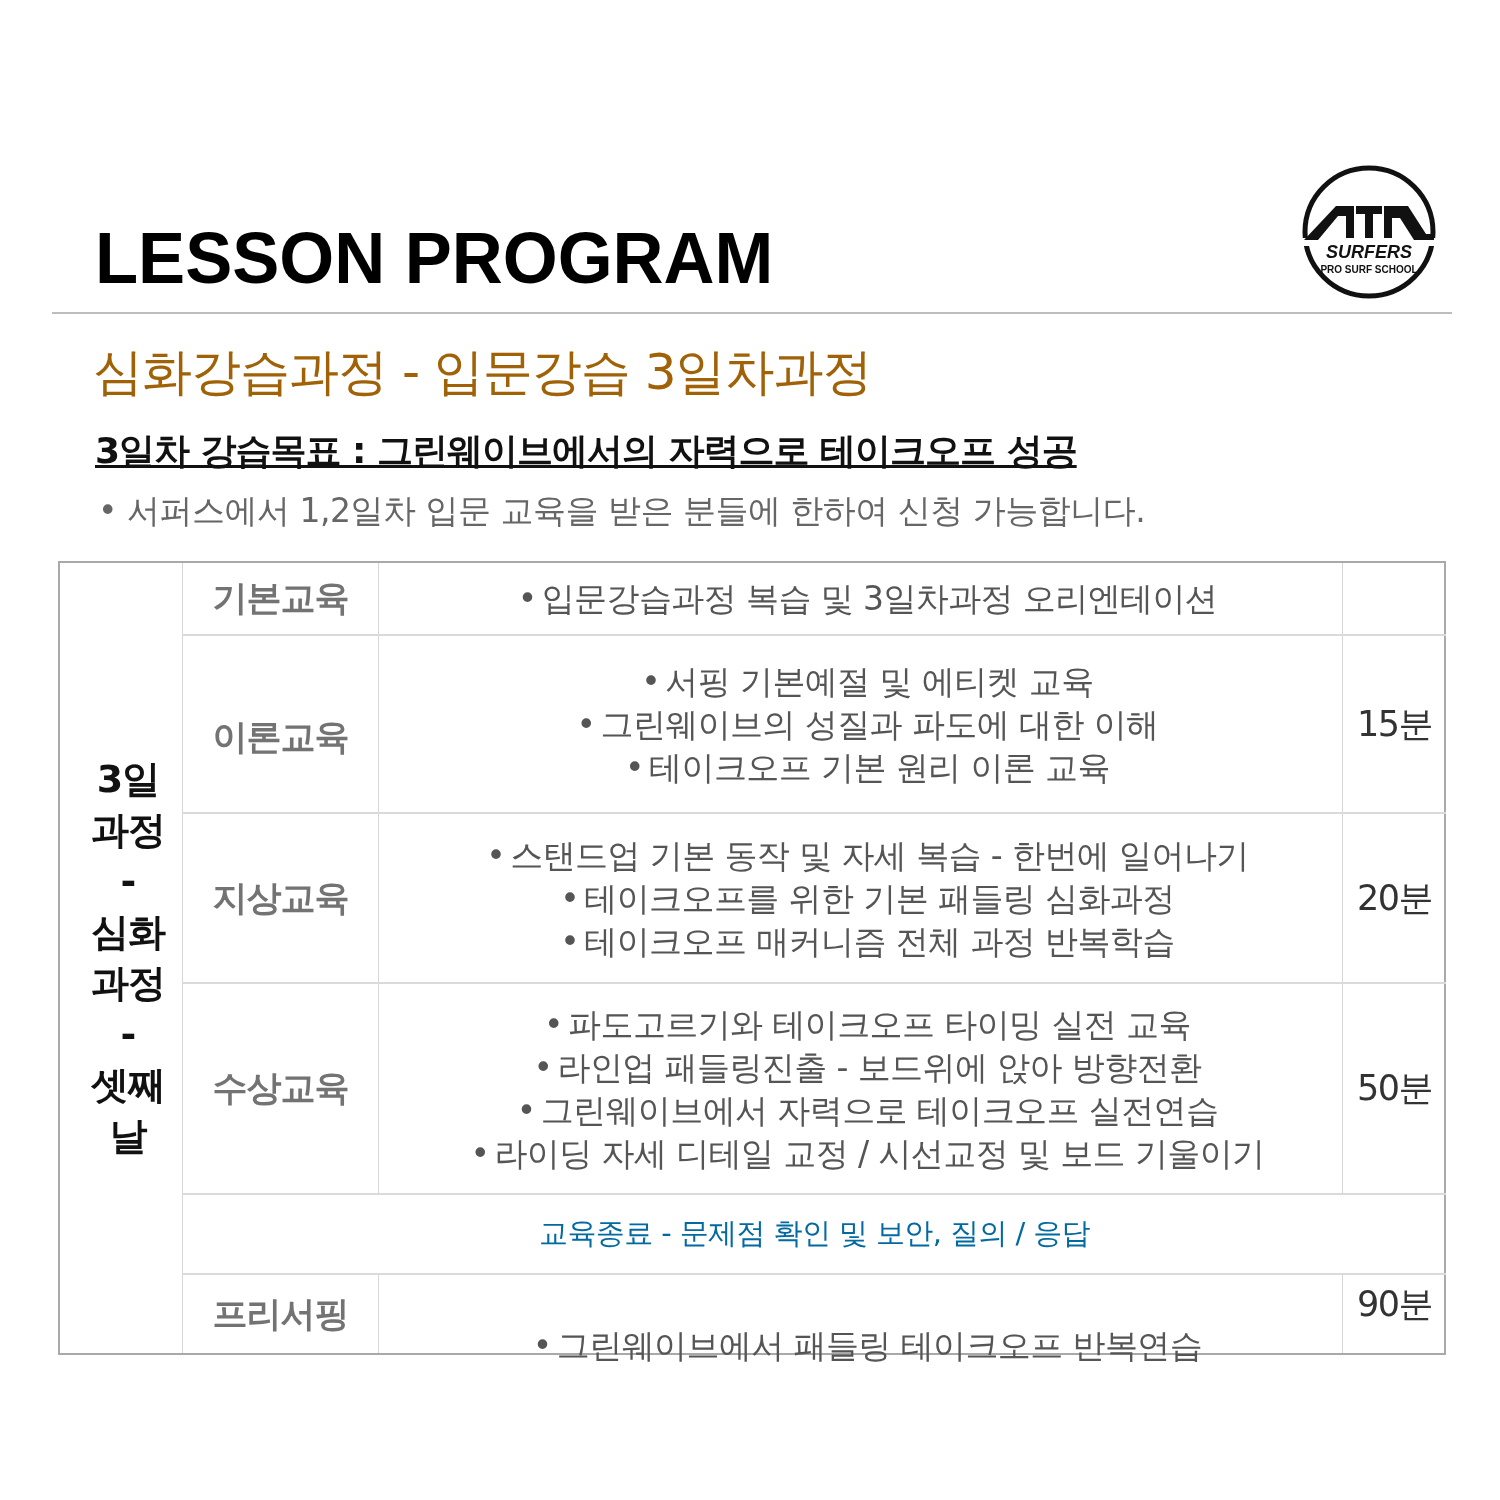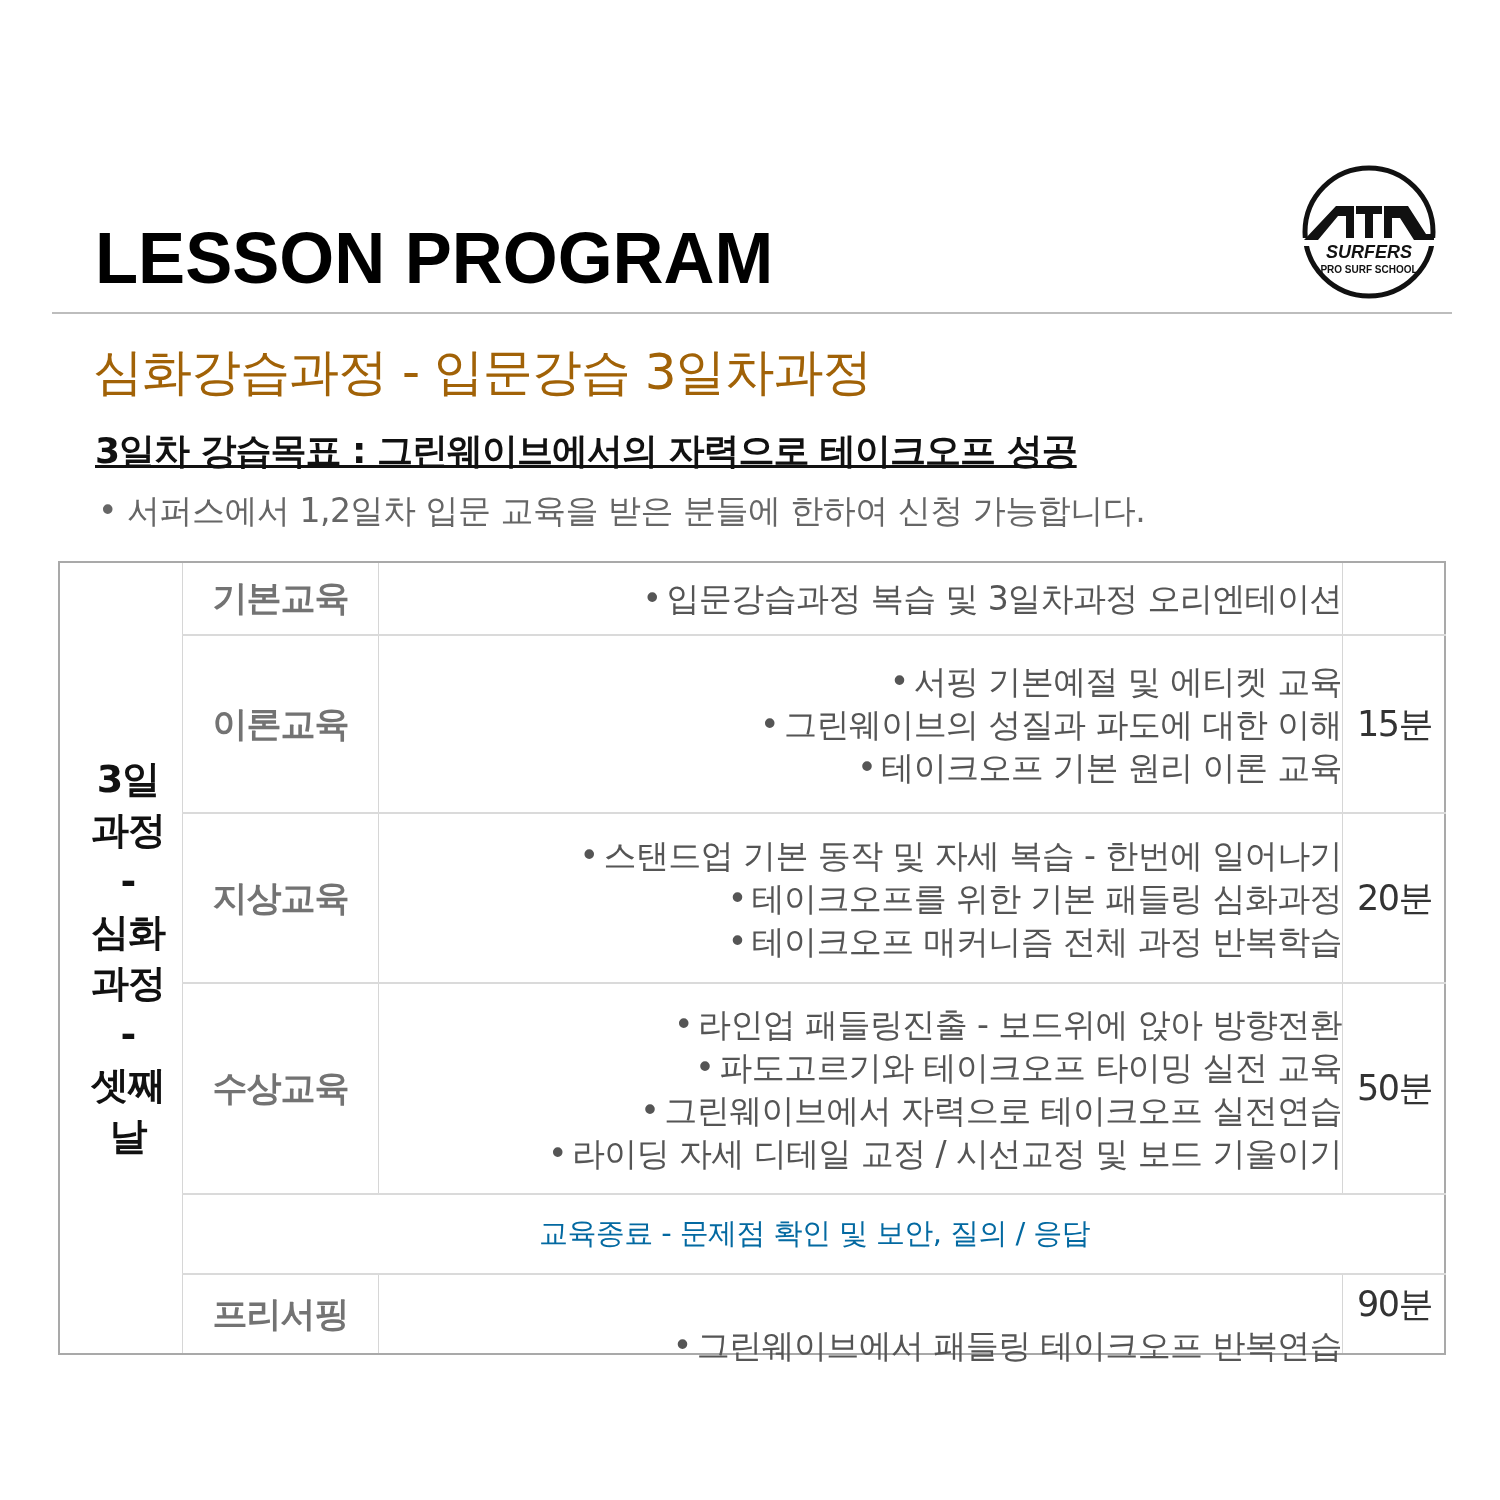--- a/index.html
+++ b/index.html
@@ -25,21 +25,21 @@
            border: 2px solid #a9a9a9; box-sizing: border-box; }
   .cell { position: absolute; box-sizing: border-box; display: flex; align-items: center; }
   .vline { position: absolute; width: 1px; background: #d6d6d6; }
   .hline { position: absolute; height: 2px; background: #dadada; }
 
   .day-cell { left: 0; top: 0; width: 122px; height: 790px; justify-content: center; text-align: center;
               flex-direction: column; padding-left: 14px; }
   .day-line { font-size: 38px; font-weight: 700; color: #111; line-height: 51px; letter-spacing: -1px; }
 
   .cat { justify-content: center; font-size: 35px; font-weight: 700; color: #737373; letter-spacing: -1px; }
-  .desc { flex-direction: column; align-items: flex-end; justify-content: center; padding-left: 14px; }
+  .desc { flex-direction: column; align-items: center; justify-content: center; padding-left: 14px; }
   .desc-line { font-size: 33px; color: #555; line-height: 43px; letter-spacing: -0.6px; white-space: nowrap; }
   .bullet { display: inline-block; width: 24px; color: #555; }
   .time { justify-content: center; font-size: 35px; color: #333; letter-spacing: -1.5px; }
   .closing { justify-content: center; font-size: 29px; color: #0369a1; letter-spacing: -0.6px; }
 </style>
 </head>
 <body>
 
 <div class="title">LESSON PROGRAM</div>
 
@@ -85,40 +85,40 @@
     <div class="day-line">셋째</div>
     <div class="day-line">날</div>
   </div>
 
   <div class="cell cat" style="left:123px; top:0; width:195px; height:71px;">기본교육</div>
   <div class="cell desc" style="left:319px; top:0; width:963px; height:71px;">
     <div class="desc-line"><span class="bullet">•</span><span>입문강습과정 복습 및 3일차과정 오리엔테이션</span></div>
   </div>
   <div class="cell time" style="left:1283px; top:0; width:103px; height:71px;"></div>
 
-  <div class="cell cat" style="left:123px; top:73px; width:195px; height:176px;">이론교육</div>
+  <div class="cell cat" style="left:123px; top:86px; width:195px; height:176px;">이론교육</div>
   <div class="cell desc" style="left:319px; top:73px; width:963px; height:176px;">
     <div class="desc-line"><span class="bullet">•</span><span>서핑 기본예절 및 에티켓 교육</span></div>
     <div class="desc-line"><span class="bullet">•</span><span>그린웨이브의 성질과 파도에 대한 이해</span></div>
     <div class="desc-line"><span class="bullet">•</span><span>테이크오프 기본 원리 이론 교육</span></div>
   </div>
   <div class="cell time" style="left:1283px; top:73px; width:103px; height:176px;">15분</div>
 
   <div class="cell cat" style="left:123px; top:251px; width:195px; height:168px;">지상교육</div>
   <div class="cell desc" style="left:319px; top:251px; width:963px; height:168px;">
     <div class="desc-line"><span class="bullet">•</span><span>스탠드업 기본 동작 및 자세 복습 - 한번에 일어나기</span></div>
     <div class="desc-line"><span class="bullet">•</span><span>테이크오프를 위한 기본 패들링 심화과정</span></div>
     <div class="desc-line"><span class="bullet">•</span><span>테이크오프 매커니즘 전체 과정 반복학습</span></div>
   </div>
   <div class="cell time" style="left:1283px; top:251px; width:103px; height:168px;">20분</div>
 
   <div class="cell cat" style="left:123px; top:421px; width:195px; height:209px;">수상교육</div>
   <div class="cell desc" style="left:319px; top:421px; width:963px; height:209px;">
+    <div class="desc-line"><span class="bullet">•</span><span>파도고르기와 테이크오프 타이밍 실전 교육</span></div>
     <div class="desc-line"><span class="bullet">•</span><span>라인업 패들링진출 - 보드위에 앉아 방향전환</span></div>
-    <div class="desc-line"><span class="bullet">•</span><span>파도고르기와 테이크오프 타이밍 실전 교육</span></div>
     <div class="desc-line"><span class="bullet">•</span><span>그린웨이브에서 자력으로 테이크오프 실전연습</span></div>
     <div class="desc-line"><span class="bullet">•</span><span>라이딩 자세 디테일 교정 / 시선교정 및 보드 기울이기</span></div>
   </div>
   <div class="cell time" style="left:1283px; top:421px; width:103px; height:209px;">50분</div>
 
   <div class="cell closing" style="left:123px; top:632px; width:1263px; height:78px;">교육종료 - 문제점 확인 및 보안, 질의 / 응답</div>
 
   <div class="cell cat" style="left:123px; top:712px; width:195px; height:78px;">프리서핑</div>
   <div class="cell desc" style="left:319px; top:712px; width:963px; height:78px;margin-top:31px;">
     <div class="desc-line"><span class="bullet">•</span><span>그린웨이브에서 패들링 테이크오프 반복연습</span></div>

